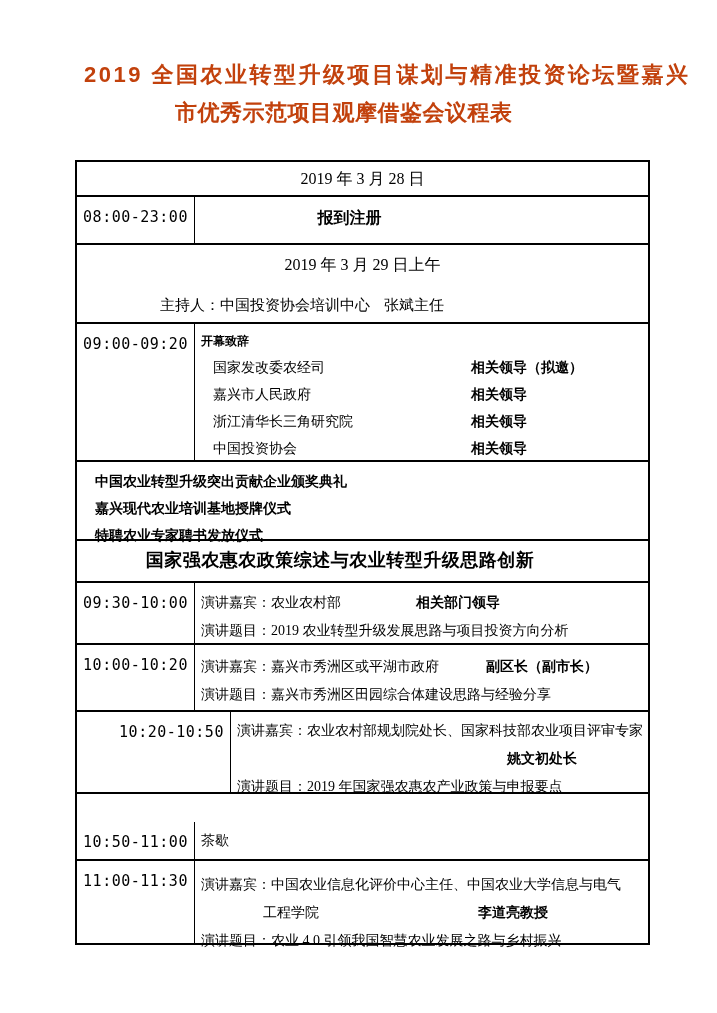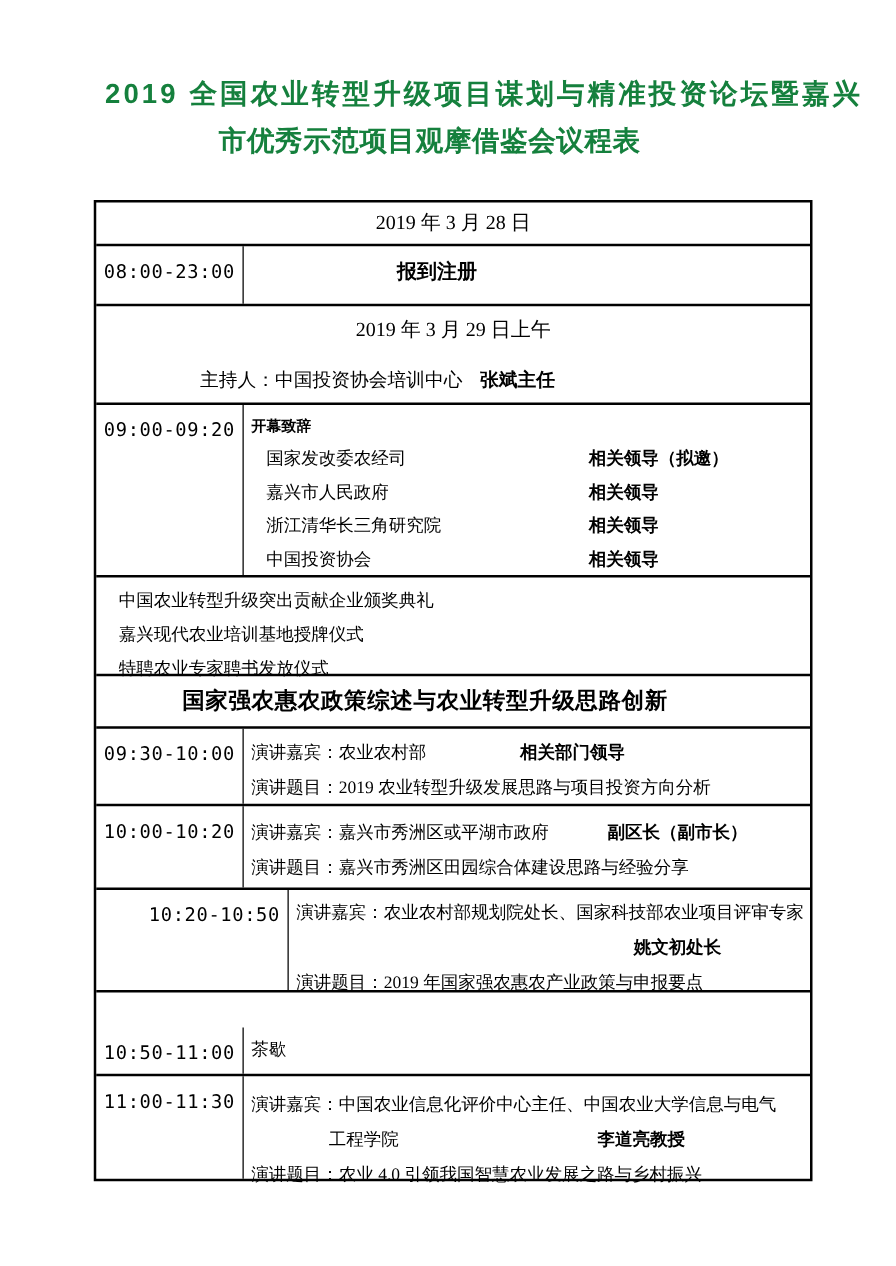--- a/index.html
+++ b/index.html
@@ -13,21 +13,21 @@
   }
   .page { position:absolute; inset:0; background:#fff; }
 
   
   .doc-title {
     margin-top:56px;
     font-family:"Liberation Sans", sans-serif;
     font-weight:bold;
     font-size:22px;
     line-height:38px;
-    color:#15803d;
+    color:#c2410c;
   }
   .doc-title .l1 { padding-left:84px; letter-spacing:2.5px; white-space:nowrap; }
   .doc-title .l2 { padding-left:175px; letter-spacing:0.5px; white-space:nowrap; }
 
   
   .tbl {
     position:absolute; left:75px; top:160px; width:575px;
     border:2px solid #000;
     background:#fff;
   }
@@ -51,31 +51,31 @@
   
   .full { display:block; text-align:center; }
 
   .h-date1 { height:35px; font-size:16px; line-height:33px; }
   .h-reg   { height:48px; }
   .reg-label { font-weight:bold; font-size:16px; line-height:28px; padding-top:7px;
                text-align:center; padding-right:150px; }
   .h-day2  { height:79px; text-align:left; }
   .day2-line { text-align:center; font-size:16px; line-height:28px; padding-top:6px; }
   .host-line { font-size:15px; line-height:28px; margin-top:12px; padding-left:83px; white-space:nowrap; }
-  .host-line .name { font-weight:bold; margin-left:14px; }
+  .host-line .name { font-weight:normal; margin-left:14px; }
 
   .h-opening { height:138px; }
   .opening-main { padding-top:4px; }
   .opening-head { font-weight:bold; font-size:12px; line-height:26px;
                   padding-right:130px; }
   .opening-main .line { line-height:27px; padding-left:12px; }
   .opening-main .rpos { left:270px; }
 
   .h-ceremony { height:79px; }
-  .ceremony-main { padding-top:6px; }
+  .ceremony-main { padding-top:6px;font-weight:bold; }
   .ceremony-main .line { line-height:27px; padding-left:12px; }
 
   .h-section { height:42px; font-weight:bold; font-size:18px; line-height:39px;
                padding-right:45px; letter-spacing:0.5px; }
 
   .talk-main { padding-top:6px; }
   .talk-main .line { line-height:28px; }
   .h-talk1 { height:62px; }
   .t1 .rpos { left:215px; }
   .h-talk2 { height:67px; } .talk2-main { padding-top:8px; }

